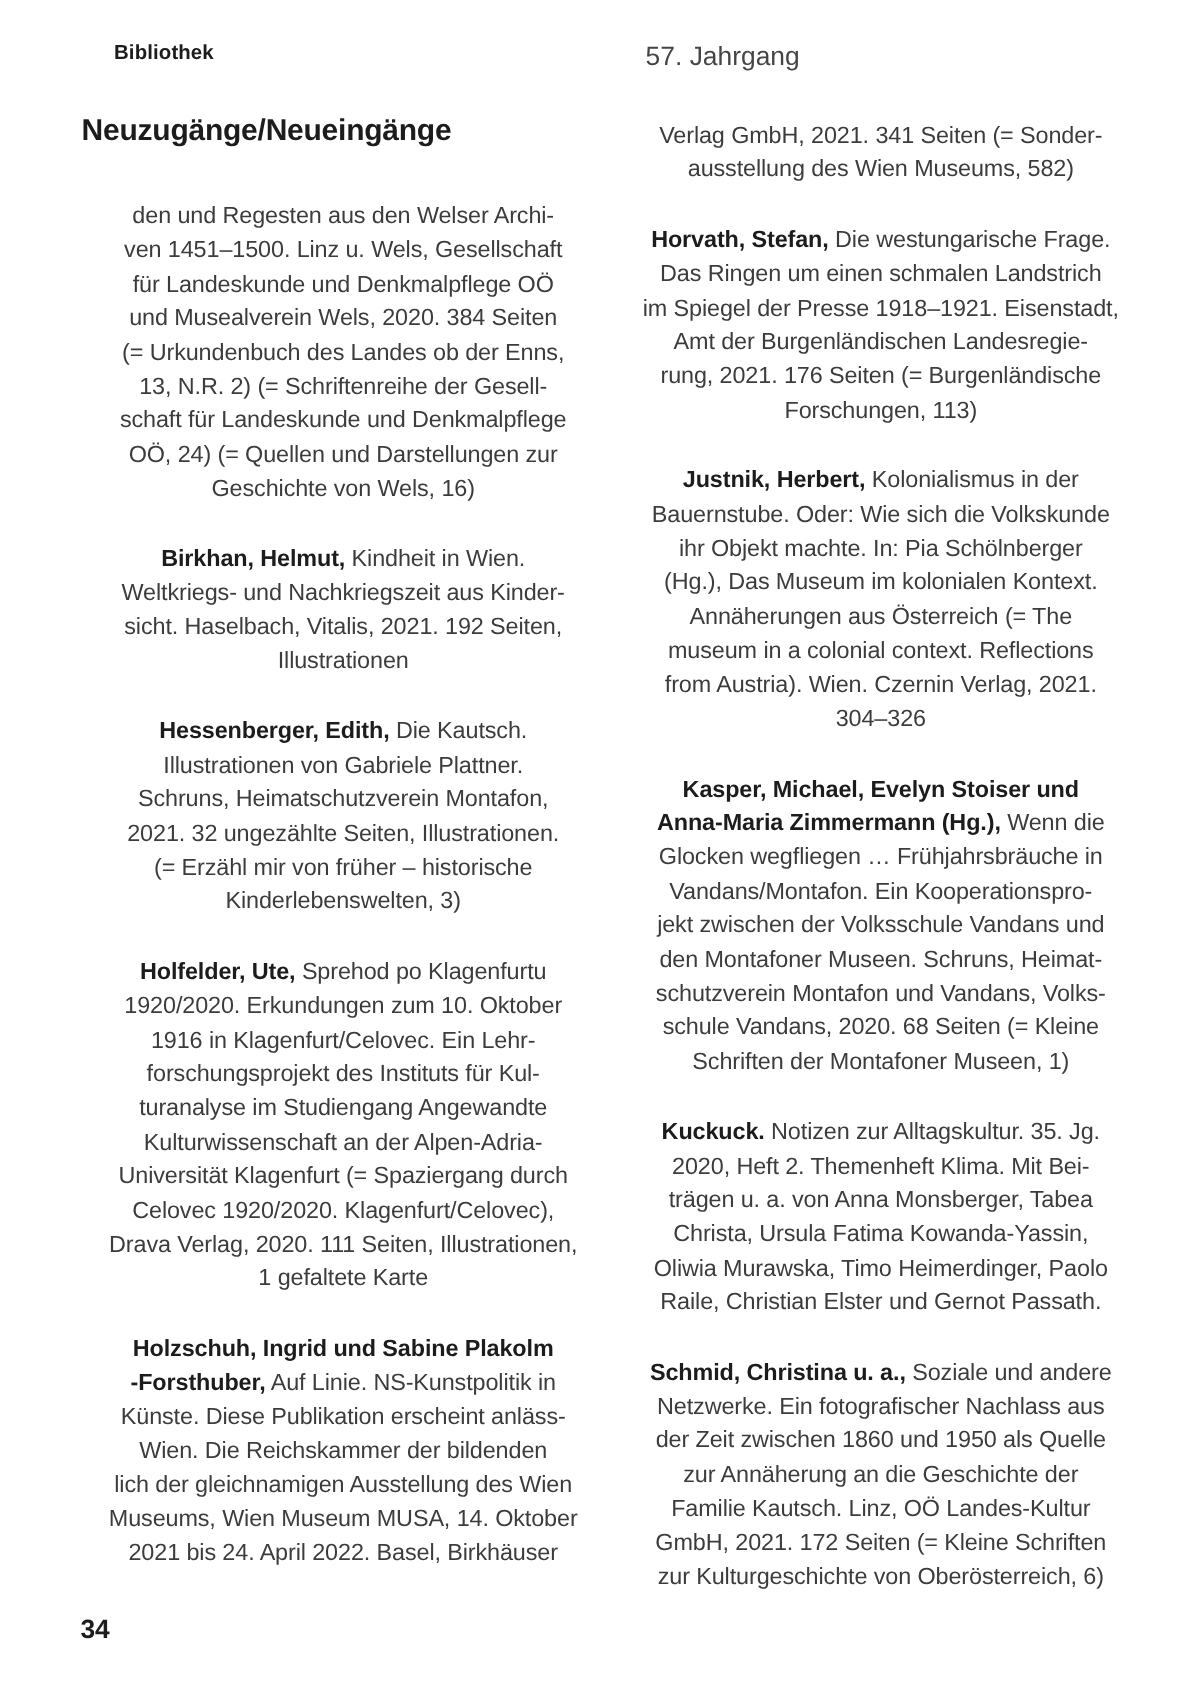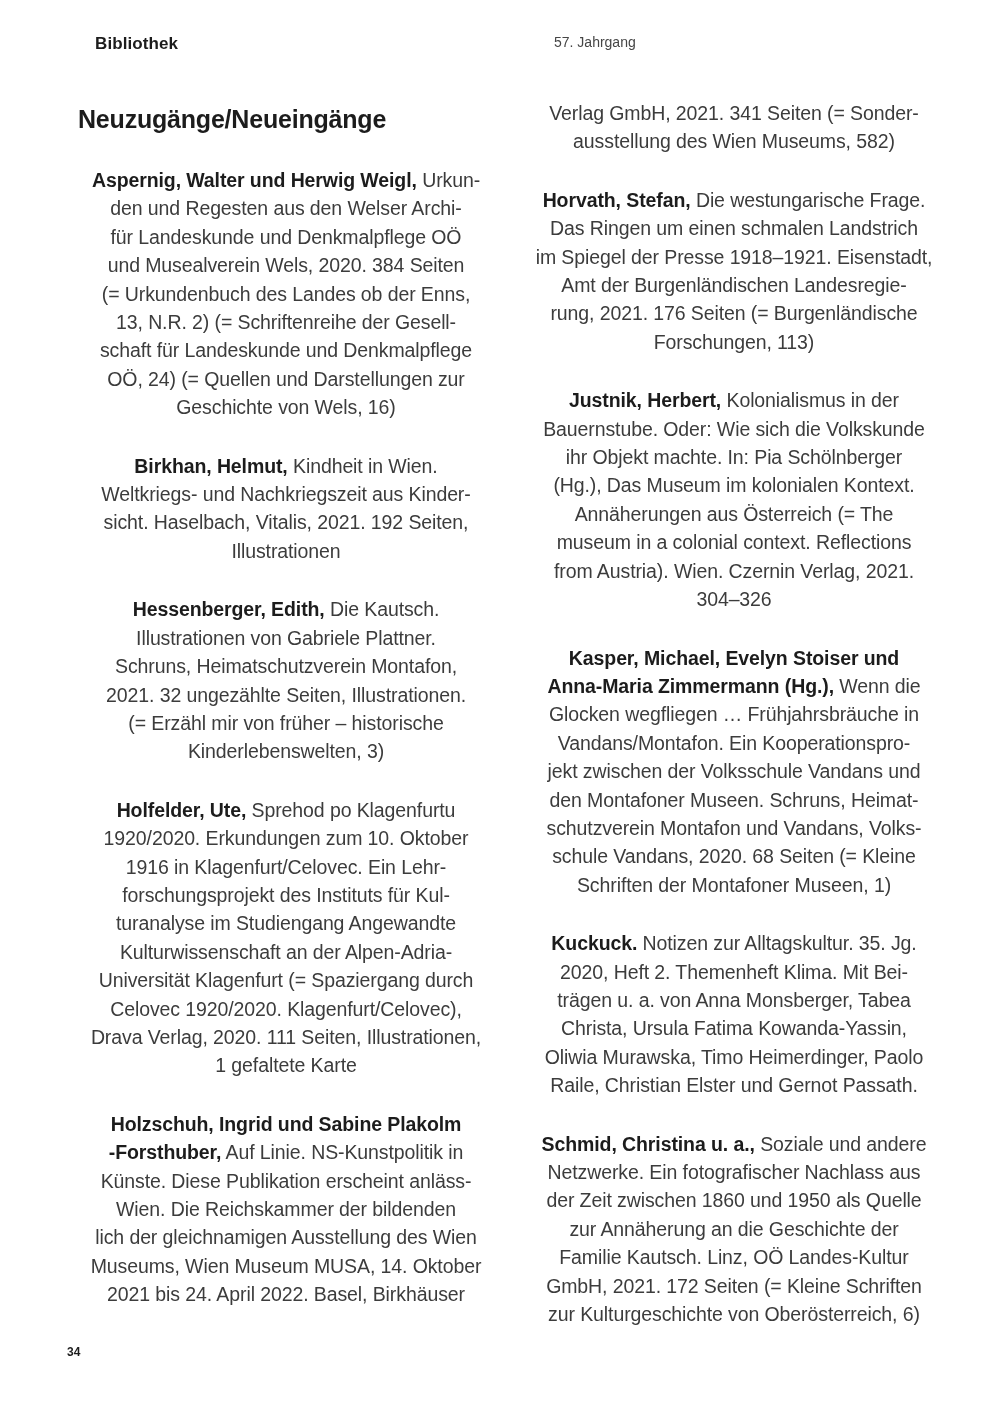--- a/index.html
+++ b/index.html
@@ -26,31 +26,30 @@
     font-size: 17px;
     font-weight: 700;
     color: var(--bold);
     letter-spacing: 0.1px;
     white-space: nowrap;
   }
   .hdr-right {
     position: absolute;
     left: 538px;
     top: 34px;
-    font-size: 14px;
+    font-size: 22px;
     font-weight: 400;
     color: #454545;
     white-space: nowrap;
-    margin-left: 16px;
   }
   .title {
     position: absolute;
     left: 68px;
     top: 95px;
-    margin: 10px;
+    margin: 0;
     font-size: 25px;
     font-weight: 700;
     color: var(--bold);
     letter-spacing: -0.2px;
     white-space: nowrap;
   }
   .col {
     position: absolute;
     width: 436px;
   }
@@ -61,38 +60,38 @@
     font-size: 19.5px;
     line-height: 28.4px;
     letter-spacing: -0.1px;
     white-space: nowrap;
   }
   .b { font-weight: 700; color: var(--bold); }
   .pageno {
     position: absolute;
     left: 67px;
     top: 1345px;
-    font-size: 12px;
+    font-size: 22px;
     font-weight: 700;
     color: var(--bold);
   }
 </style>
 </head>
 <body>
 
 <div class="page">
   <span class="hdr-left">Bibliothek</span>
   <span class="hdr-right">57. Jahrgang</span>
 
   <h1 class="title">Neuzugänge/Neueingänge</h1>
 
   <div class="col" id="col-left">
       <div class="entry">
-        <div class="line"><span class="b">Aspernig, Walter und Herwig Weigl,</span><span> Urkun-</span></div>
         <div class="line"><span>den und Regesten aus den Welser Archi-</span></div>
+        <div class="line"><span>ven 1451–1500. Linz u. Wels, Gesellschaft</span></div>
         <div class="line"><span>für Landeskunde und Denkmalpflege OÖ</span></div>
         <div class="line"><span>und Musealverein Wels, 2020. 384 Seiten</span></div>
         <div class="line"><span>(= Urkundenbuch des Landes ob der Enns,</span></div>
         <div class="line"><span>13, N.R. 2) (= Schriftenreihe der Gesell-</span></div>
         <div class="line"><span>schaft für Landeskunde und Denkmalpflege</span></div>
         <div class="line"><span>OÖ, 24) (= Quellen und Darstellungen zur</span></div>
         <div class="line"><span>Geschichte von Wels, 16)</span></div>
       </div>
       <div class="entry">
         <div class="line"><span class="b">Birkhan, Helmut,</span><span> Kindheit in Wien.</span></div>

